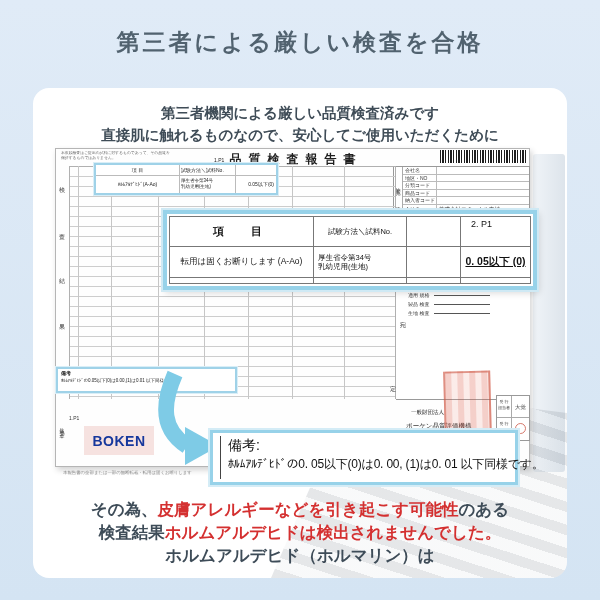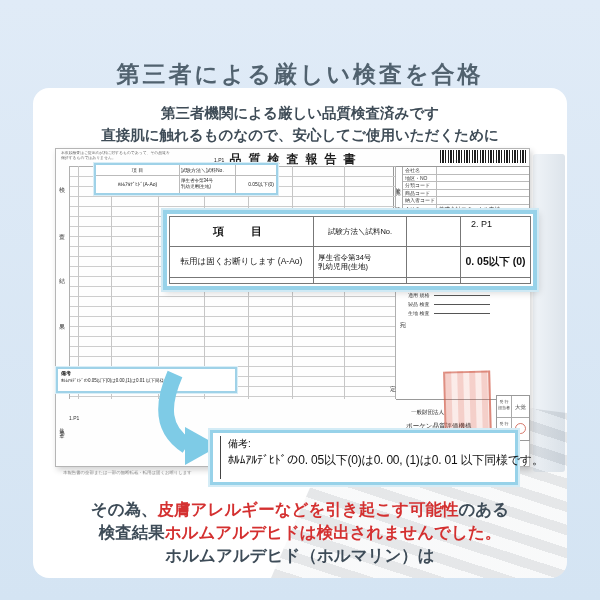--- a/index.html
+++ b/index.html
@@ -3,21 +3,21 @@
 <meta charset="utf-8">
 <style>
   * { margin:0; padding:0; box-sizing:border-box; }
   html,body { background:#d9e8f5; }
   body { font-family:"Liberation Sans", sans-serif; }
   #app { position:relative; width:600px; height:600px; overflow:hidden;
          background:linear-gradient(#e0ebf7,#d4e4f3); }
 
   
   .heading { position:absolute; top:27px; left:0; right:0; text-align:center;
-             font-size:23px; font-weight:bold; color:#51626f; letter-spacing:3px;margin-top:32px; }
+             font-size:23px; font-weight:bold; color:#51626f; letter-spacing:3px; }
 
   
   .card { position:absolute; left:33px; top:88px; width:534px; height:490px;
           background:#ffffff; border-radius:16px; overflow:hidden; }
   .intro { position:absolute; top:14px; left:0; right:0; text-align:center;
            font-size:14.5px; font-weight:bold; color:#3f4c57; line-height:1.55; }
 
   
   .photo-strip { position:absolute; left:500px; top:66px; width:32px; height:318px;
                  background:linear-gradient(to right,#f0f4f8,#dde4eb); border-radius:3px; }
@@ -126,31 +126,31 @@
               grid-template-columns:144px 93px 54px 1fr; grid-template-rows:30px 31px 1fr; color:#111; }
   .zt-cell { border-right:1px solid #777; border-bottom:1px solid #777;
              display:flex; align-items:center; justify-content:center; }
   .zt-cell.last { border-right:none; }
   .zt-cell.bottom { border-bottom:none; }
   .zt-item-h { font-size:11px; font-weight:bold; letter-spacing:8px; }
   .zt-method-h { font-size:7.5px; }
   .zt-sample { align-items:flex-start; justify-content:flex-start; padding:2px 0 0 10px; font-size:9px; }
   .zt-item { font-size:8.5px; }
   .zt-method { font-size:7.5px; line-height:1.25; justify-content:flex-start; padding-left:4px; text-align:left; }
-  .zt-result { font-size:10.5px; font-weight:bold; }
+  .zt-result { font-size:10.5px; font-weight:bold;text-decoration:underline; }
 
   
   .arrow-wrap { position:absolute; left:110px; top:282px; width:90px; height:100px; z-index:4; }
 
   
   .callout { position:absolute; left:177px; top:342px; width:308px; height:55px;
              border:3px solid #97d2e9; background:#fff; z-index:6;
              box-shadow:0 0 0 2px #d4ecf6; padding:4px 6px 0 15px; }
   .callout-line { position:absolute; left:7px; top:3px; bottom:3px; width:1px; background:#444; }
-  .callout-label { font-size:10px; color:#111; }
+  .callout-label { font-size:14px; color:#111; }
   .callout-text { font-size:12px; color:#111; margin-top:1px; letter-spacing:-.2px; white-space:nowrap; }
 
   
   .conclusion { position:absolute; left:0; right:0; top:410px; text-align:center; z-index:7;
                 font-size:16.5px; font-weight:bold; color:#3e4c58; line-height:1.4; }
   .red { color:#d43030;text-align:right; }
 </style>
 </head>
 <body>
 
@@ -265,20 +265,23 @@
         </div>
       </div>
 
       <div class="doc-remarks">
         <b>備考</b>
         <div>ﾎﾙﾑｱﾙﾃﾞﾋﾄﾞの0.05以下(0)は0.00,(1)は0.01 以下同様です。</div>
       </div>
 
       <div class="boken-pageno">1.P1</div>
       <div class="boken-side">生地見本</div>
+      <div class="boken-logo">
+        <span>BOKEN</span>
+      </div>
     </div>
 
     <div class="doc-footnote">本報告書の全部または一部の無断転載・転用は固くお断りします</div>
 
     <div class="zoom-table">
       <div class="zt-inner">
         <div class="zt-cell zt-item-h">項　目</div>
         <div class="zt-cell zt-method-h">試験方法＼試料No.</div>
         <div class="zt-cell"></div>
         <div class="zt-cell last zt-sample">2. P1</div>

